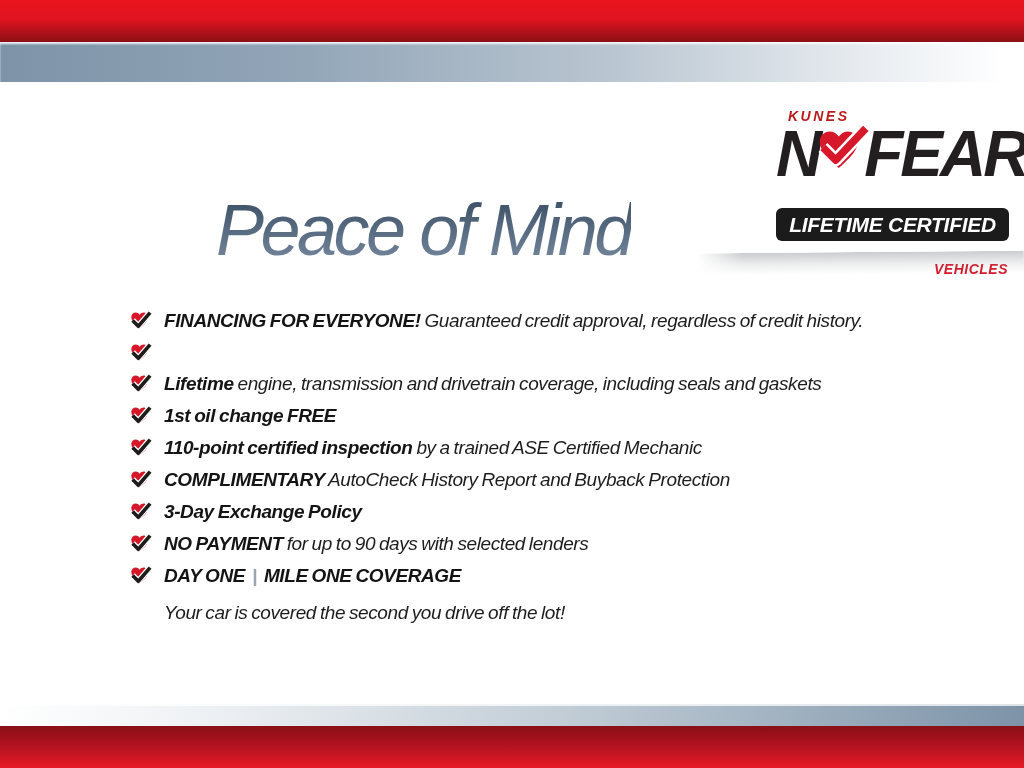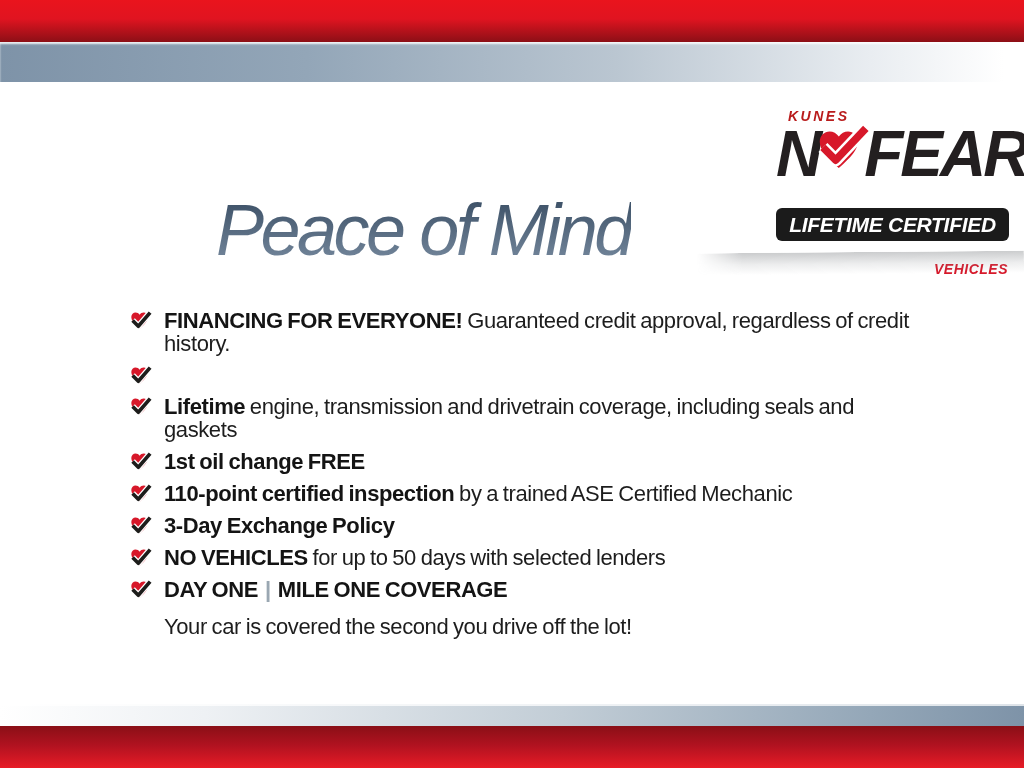--- a/index.html
+++ b/index.html
@@ -81,21 +81,21 @@
   .benefits{
     position:absolute; left:129px; top:309px; width:800px;
     margin:0; padding:0; list-style:none;
   }
   .benefits li{
     display:flex; align-items:flex-start; margin-bottom:9px;
   }
   .check-icon{flex:0 0 auto; width:23px; height:21px; margin:1px 12px 0 0;}
   .check-icon svg{display:block; width:23px; height:21px; overflow:visible;}
   .benefit-text{
-    font-size:22px; line-height:23px; 
+    font-size:19px; line-height:23px; font-style:italic;
     letter-spacing:-0.4px; word-spacing:-1px; color:#1d1d1d;
   }
   .benefit-text b{font-weight:700; color:#141414;}
   .sep{color:#9aa7b2; font-weight:700; margin:0 7px;}
   .subline{font-weight:400; margin-top:14px;}
 </style>
 </head>
 <body>
 
 <div class="page">
@@ -175,31 +175,41 @@
       <span class="benefit-text"><b>110-point certified inspection</b><span> by a trained ASE Certified Mechanic</span></span>
     </li>
     <li>
       <span class="check-icon">
   <svg viewBox="0 0 26 24" xmlns="http://www.w3.org/2000/svg">
     <path d="M12 21.5 C 6 16.2, 2.5 12, 2.5 8 C 2.5 4.9, 4.8 2.8, 7.4 2.8 C 9.2 2.8, 10.9 3.8, 12 5.4 C 13.1 3.8, 14.8 2.8, 16.6 2.8 C 19.2 2.8, 21.5 4.9, 21.5 8 C 21.5 12, 18 16.2, 12 21.5 Z" fill="#d7182a"></path>
     <polyline points="4,12 10.5,18.5 24,3" fill="none" stroke="#ffffff" stroke-width="7" stroke-linejoin="round"></polyline>
     <polyline points="4,12 10.5,18.5 24,3" fill="none" stroke="#1d1d1b" stroke-width="4.2" stroke-linejoin="round"></polyline>
   </svg>
 </span>
+      <span class="benefit-text"><b>COMPLIMENTARY</b><span> AutoCheck History Report and Buyback Protection</span></span>
+    </li>
+    <li>
+      <span class="check-icon">
+  <svg viewBox="0 0 26 24" xmlns="http://www.w3.org/2000/svg">
+    <path d="M12 21.5 C 6 16.2, 2.5 12, 2.5 8 C 2.5 4.9, 4.8 2.8, 7.4 2.8 C 9.2 2.8, 10.9 3.8, 12 5.4 C 13.1 3.8, 14.8 2.8, 16.6 2.8 C 19.2 2.8, 21.5 4.9, 21.5 8 C 21.5 12, 18 16.2, 12 21.5 Z" fill="#d7182a"></path>
+    <polyline points="4,12 10.5,18.5 24,3" fill="none" stroke="#ffffff" stroke-width="7" stroke-linejoin="round"></polyline>
+    <polyline points="4,12 10.5,18.5 24,3" fill="none" stroke="#1d1d1b" stroke-width="4.2" stroke-linejoin="round"></polyline>
+  </svg>
+</span>
       <span class="benefit-text"><b>3-Day Exchange Policy</b><span></span></span>
     </li>
     <li>
       <span class="check-icon">
   <svg viewBox="0 0 26 24" xmlns="http://www.w3.org/2000/svg">
     <path d="M12 21.5 C 6 16.2, 2.5 12, 2.5 8 C 2.5 4.9, 4.8 2.8, 7.4 2.8 C 9.2 2.8, 10.9 3.8, 12 5.4 C 13.1 3.8, 14.8 2.8, 16.6 2.8 C 19.2 2.8, 21.5 4.9, 21.5 8 C 21.5 12, 18 16.2, 12 21.5 Z" fill="#d7182a"></path>
     <polyline points="4,12 10.5,18.5 24,3" fill="none" stroke="#ffffff" stroke-width="7" stroke-linejoin="round"></polyline>
     <polyline points="4,12 10.5,18.5 24,3" fill="none" stroke="#1d1d1b" stroke-width="4.2" stroke-linejoin="round"></polyline>
   </svg>
 </span>
-      <span class="benefit-text"><b>NO VEHICLES</b><span> for up to 50 days with selected lenders</span></span>
+      <span class="benefit-text"><b>NO PAYMENT</b><span> for up to 90 days with selected lenders</span></span>
     </li>
     <li>
       <span class="check-icon">
   <svg viewBox="0 0 26 24" xmlns="http://www.w3.org/2000/svg">
     <path d="M12 21.5 C 6 16.2, 2.5 12, 2.5 8 C 2.5 4.9, 4.8 2.8, 7.4 2.8 C 9.2 2.8, 10.9 3.8, 12 5.4 C 13.1 3.8, 14.8 2.8, 16.6 2.8 C 19.2 2.8, 21.5 4.9, 21.5 8 C 21.5 12, 18 16.2, 12 21.5 Z" fill="#d7182a"></path>
     <polyline points="4,12 10.5,18.5 24,3" fill="none" stroke="#ffffff" stroke-width="7" stroke-linejoin="round"></polyline>
     <polyline points="4,12 10.5,18.5 24,3" fill="none" stroke="#1d1d1b" stroke-width="4.2" stroke-linejoin="round"></polyline>
   </svg>
 </span>
       <span class="benefit-text">

